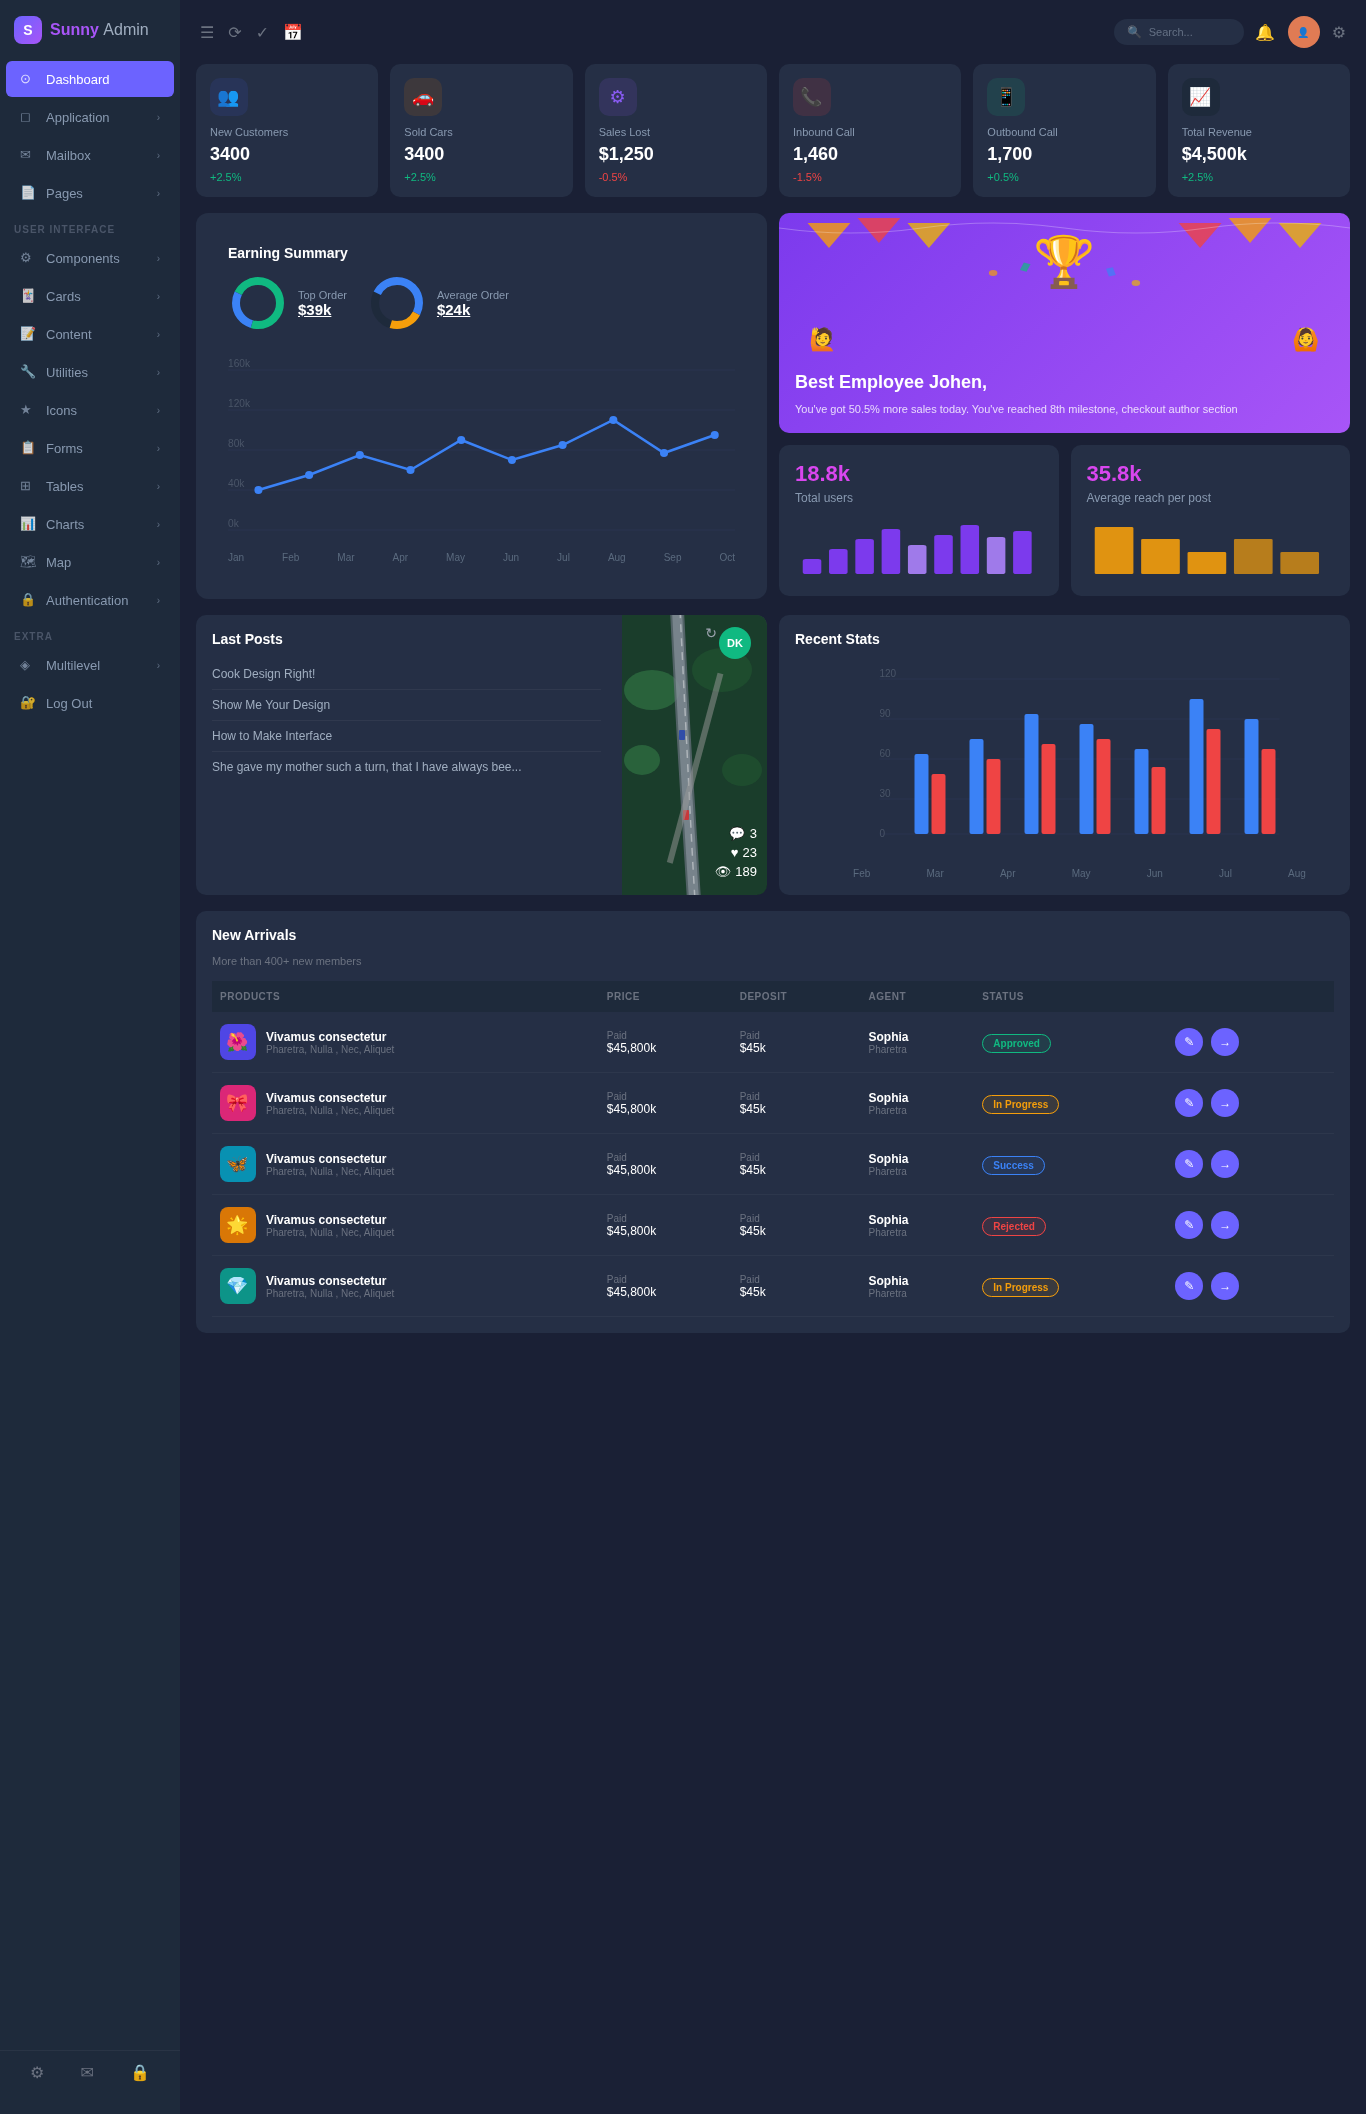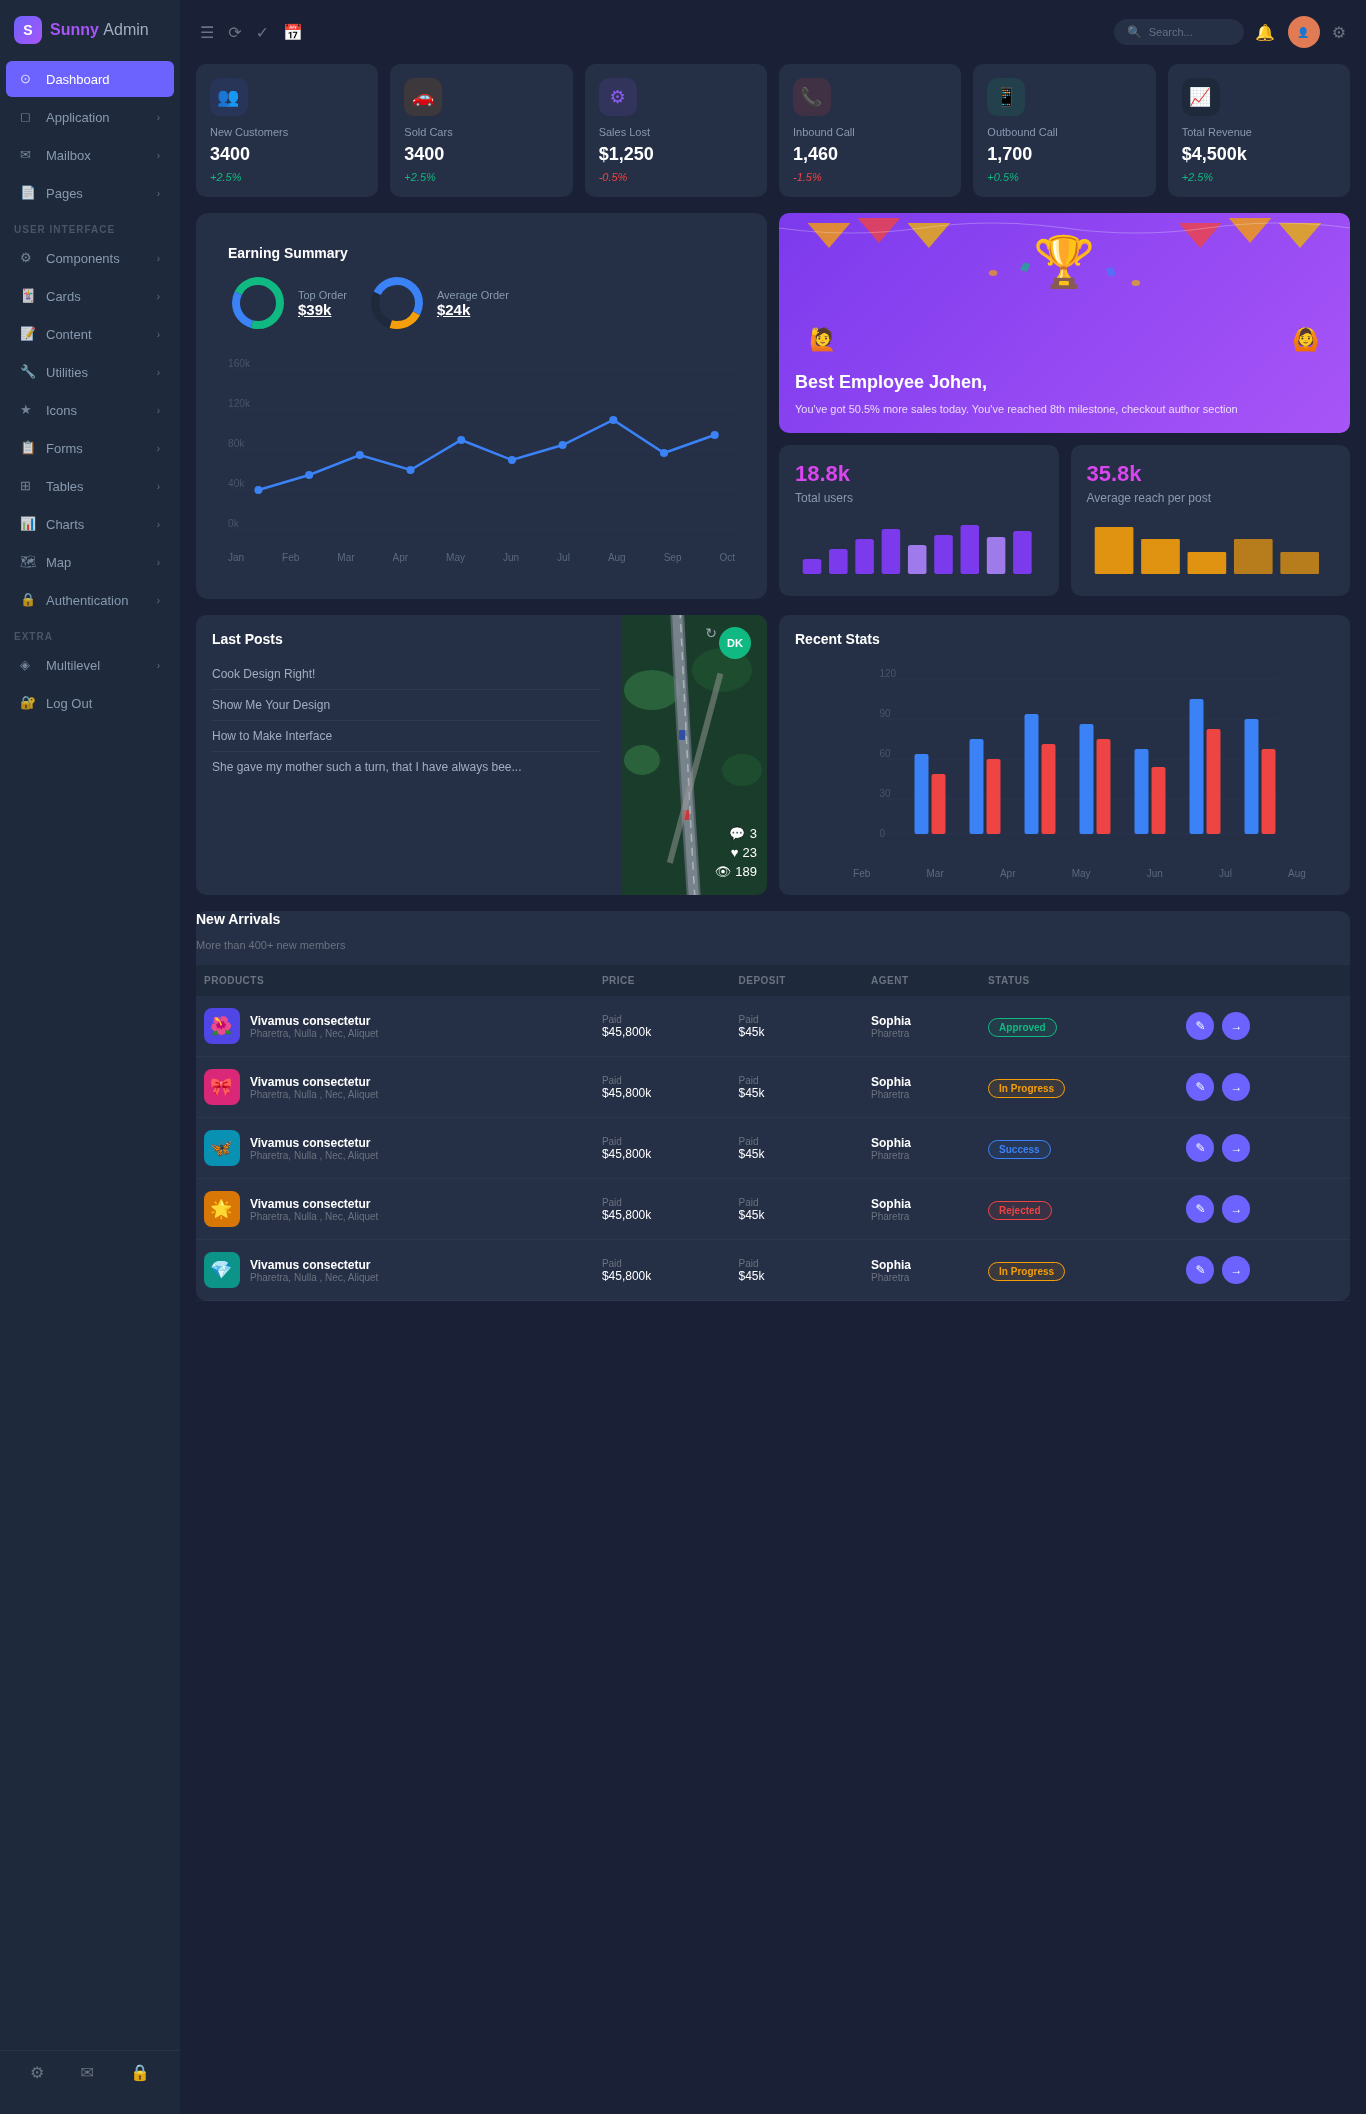--- a/index.html
+++ b/index.html
@@ -33,21 +33,21 @@
     .topbar-right { display: flex; align-items: center; gap: 12px; }
     .search-box { background: #252f45; border: none; border-radius: 20px; padding: 6px 14px; color: #a0aec0; font-size: 12px; width: 130px; display: flex; align-items: center; gap: 6px; cursor: pointer; }
     .avatar { width: 32px; height: 32px; border-radius: 50%; background: #e07b54; overflow: hidden; display: flex; align-items: center; justify-content: center; font-size: 12px; font-weight: bold; color: white; }
 
     
     .stats-row { display: grid; grid-template-columns: repeat(6, 1fr); gap: 12px; margin-bottom: 16px; }
     .stat-card { background: #252f45; border-radius: 10px; padding: 14px; display: flex; flex-direction: column; gap: 6px; }
     .stat-icon-wrap { width: 38px; height: 38px; border-radius: 10px; display: flex; align-items: center; justify-content: center; font-size: 18px; margin-bottom: 4px; }
     .stat-label { color: #8899b0; font-size: 11px; }
     .stat-value { color: white; font-size: 18px; font-weight: 700; }
-    .stat-change { font-size: 11px; font-style: italic; }
+    .stat-change { font-size: 11px; }
     .stat-change.up { color: #10b981; }
     .stat-change.down { color: #ef4444; }
 
     
     .row2 { display: grid; grid-template-columns: 1fr 1fr; gap: 12px; margin-bottom: 16px; }
 
     
     .earning-card { background: #252f45; border-radius: 12px; padding: 32px; }
     .card-title { color: white; font-size: 14px; font-weight: 600; margin-bottom: 12px; }
     .donut-row { display: flex; gap: 20px; align-items: center; margin-bottom: 12px; }
@@ -79,21 +79,21 @@
     .post-image-overlay { position: absolute; right: 0; top: 0; width: 145px; height: 100%; border-radius: 0 10px 10px 0; overflow: hidden; }
     .post-avatar-badge { position: absolute; top: 12px; right: 16px; width: 32px; height: 32px; border-radius: 50%; background: #10b981; display: flex; align-items: center; justify-content: center; color: white; font-size: 11px; font-weight: 700; }
     .post-stats { display: flex; flex-direction: column; gap: 4px; align-items: flex-end; }
     .post-stat-item { color: white; font-size: 13px; display: flex; align-items: center; gap: 4px; }
 
     
     .recent-stats-card { background: #252f45; border-radius: 10px; padding: 16px; }
     .chart-labels { display: flex; justify-content: space-around; padding-top: 6px; color: #5a6a7e; font-size: 10px; }
 
     
-    .arrivals-card { background: #252f45; border-radius: 10px; }
+    .arrivals-card { background: #252f45; border-radius: 10px; padding: 16px; }
     .arrivals-subtitle { color: #6b7280; font-size: 11px; margin-bottom: 14px; }
     .table { width: 100%; border-collapse: collapse; }
     .table th { text-align: left; color: #6b7280; font-size: 10px; font-weight: 600; text-transform: uppercase; letter-spacing: 0.5px; padding: 10px 8px; background: #1e2a3b; }
     .table td { padding: 12px 8px; border-bottom: 1px solid rgba(255,255,255,0.04); vertical-align: middle; }
     .product-cell { display: flex; align-items: center; gap: 10px; }
     .product-thumb { width: 36px; height: 36px; border-radius: 8px; overflow: hidden; display: flex; align-items: center; justify-content: center; font-size: 18px; }
     .product-name { color: white; font-size: 12px; font-weight: 600; }
     .product-sub { color: #6b7280; font-size: 10px; }
     .price-main { color: white; font-size: 12px; }
     .agent-name { color: white; font-size: 12px; font-weight: 600; }

